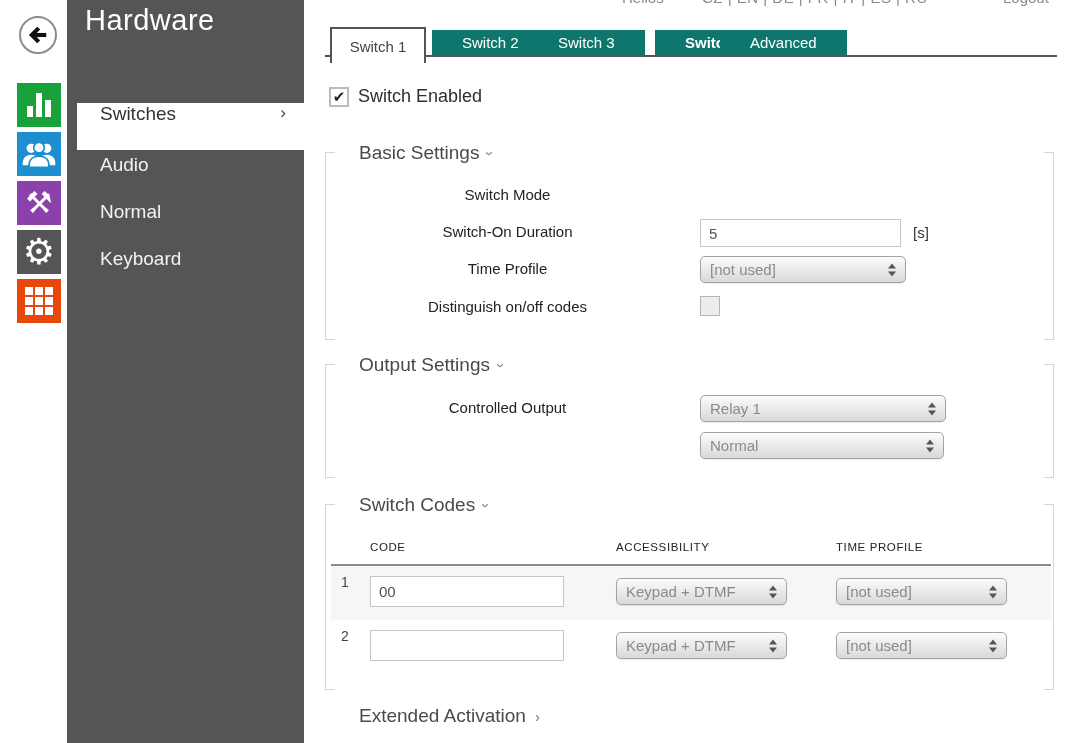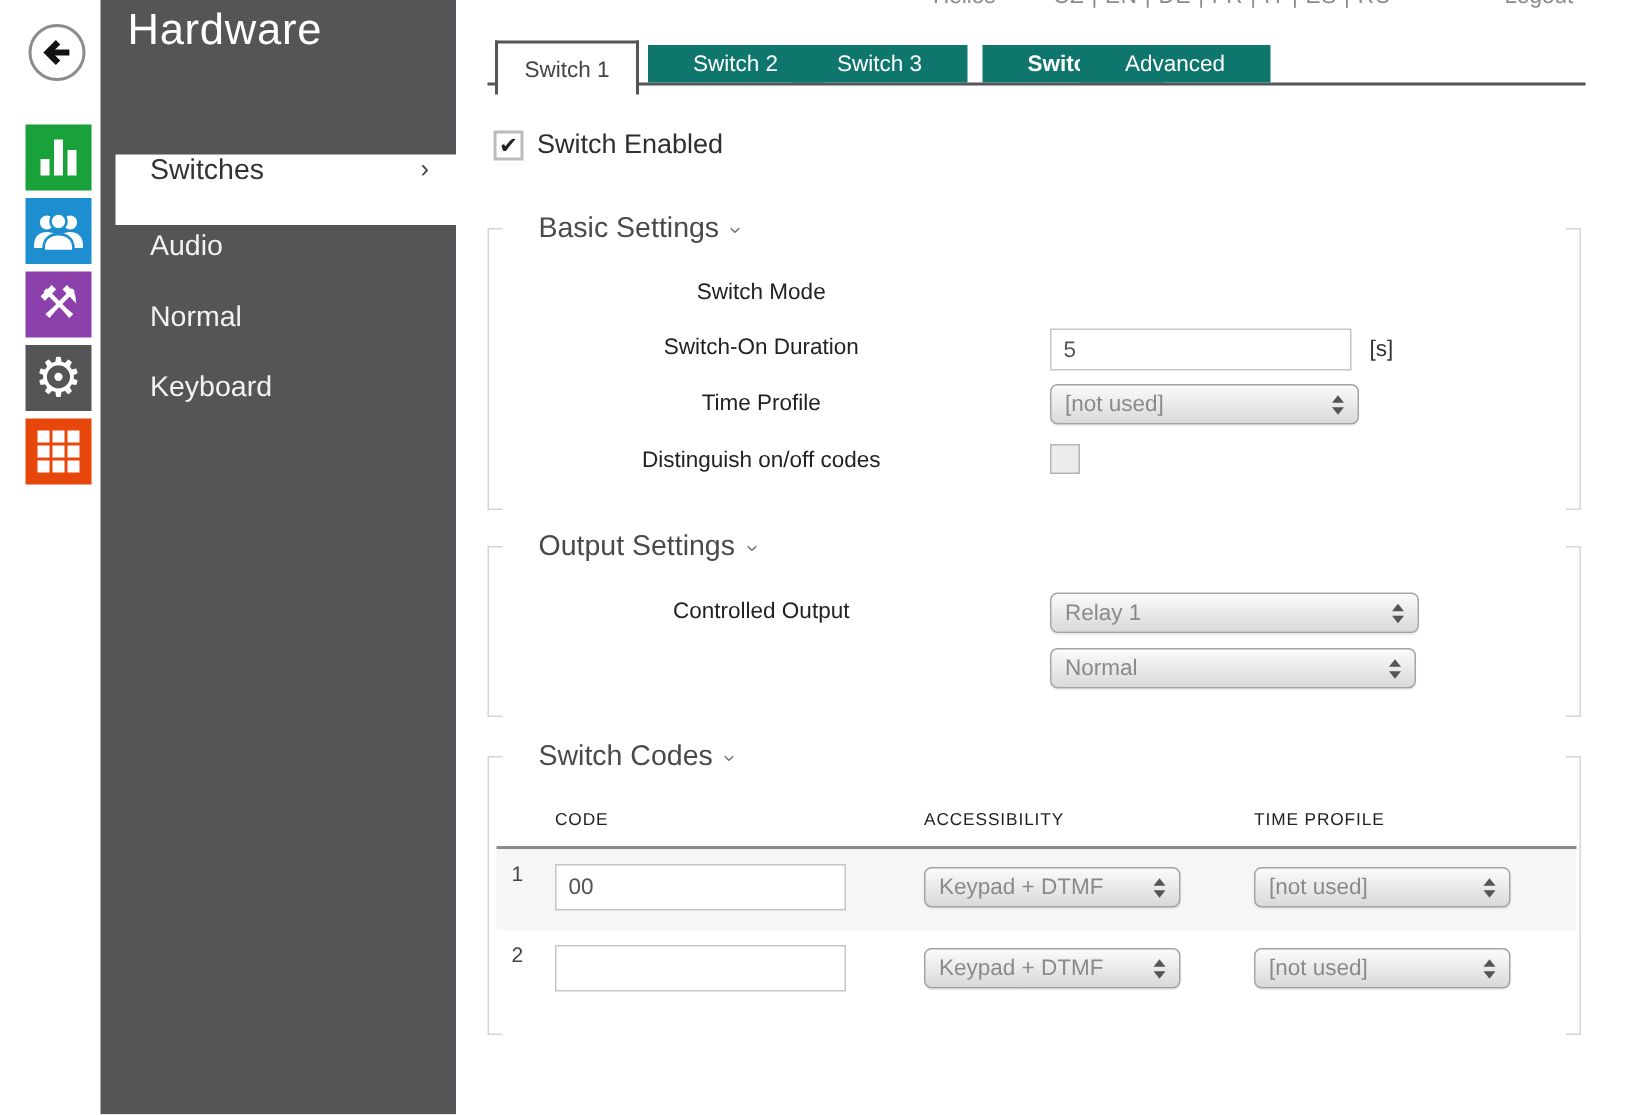--- a/index.html
+++ b/index.html
@@ -267,14 +267,17 @@
       </span>
   </div>
   <div class="ctl-select" style="left:836px;top:632px;width:171px">
     <span class="val">[not used]</span>
     <span class="spin">
         <i class="up"></i>
         <i class="dn"></i>
       </span>
   </div>
 
+  <div class="section-title st-extended">
+    <span>Extended Activation</span><span class="caret right">›</span>
+  </div>
 
 </div>
 
 </body></html>

